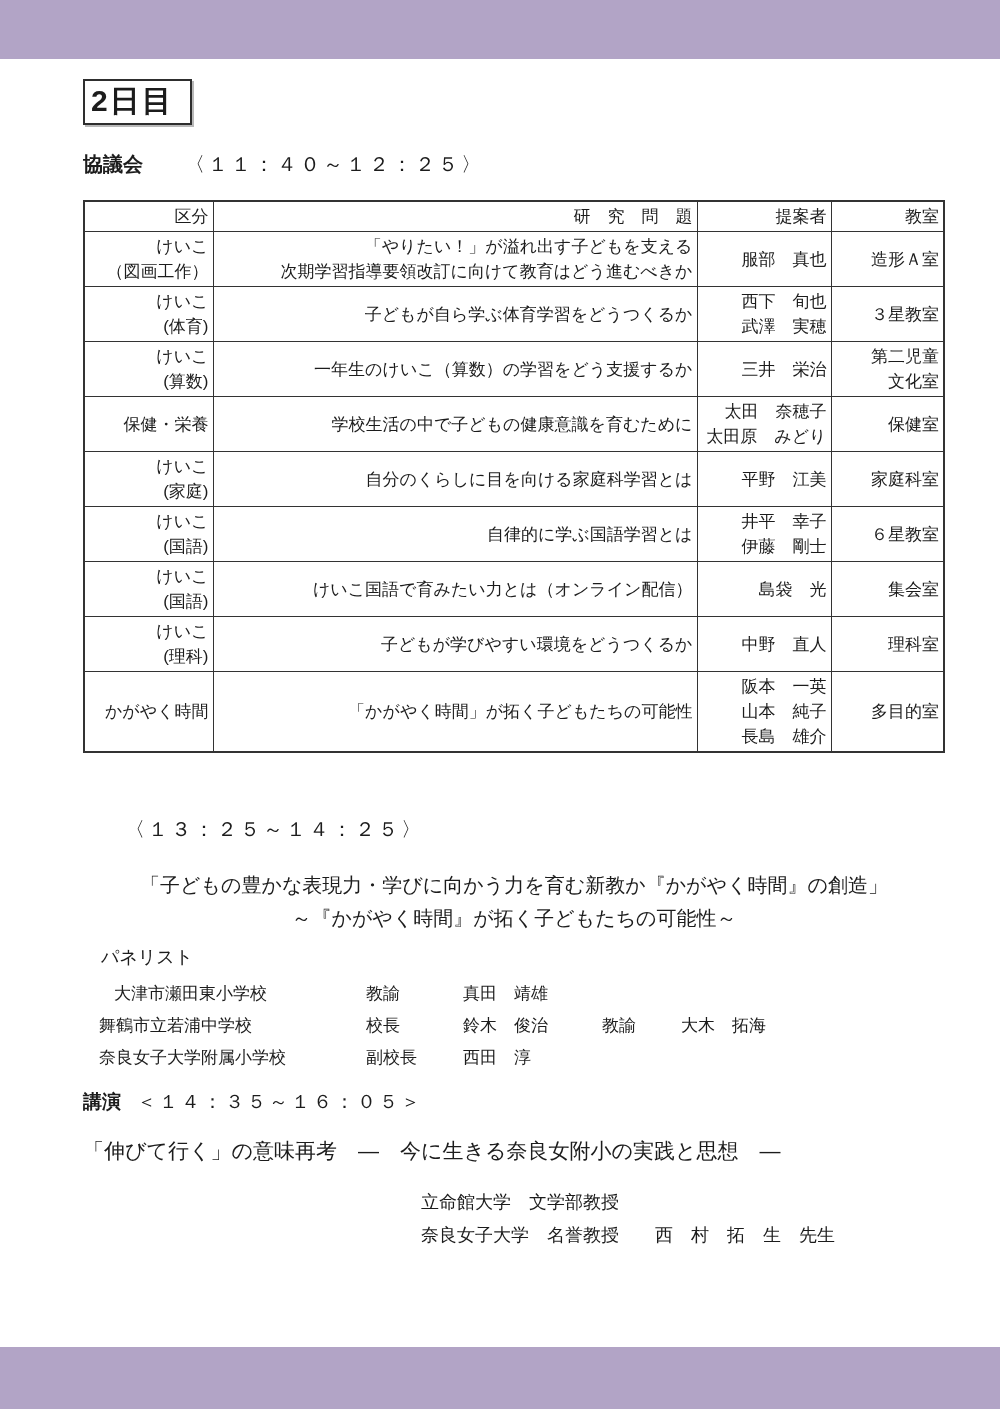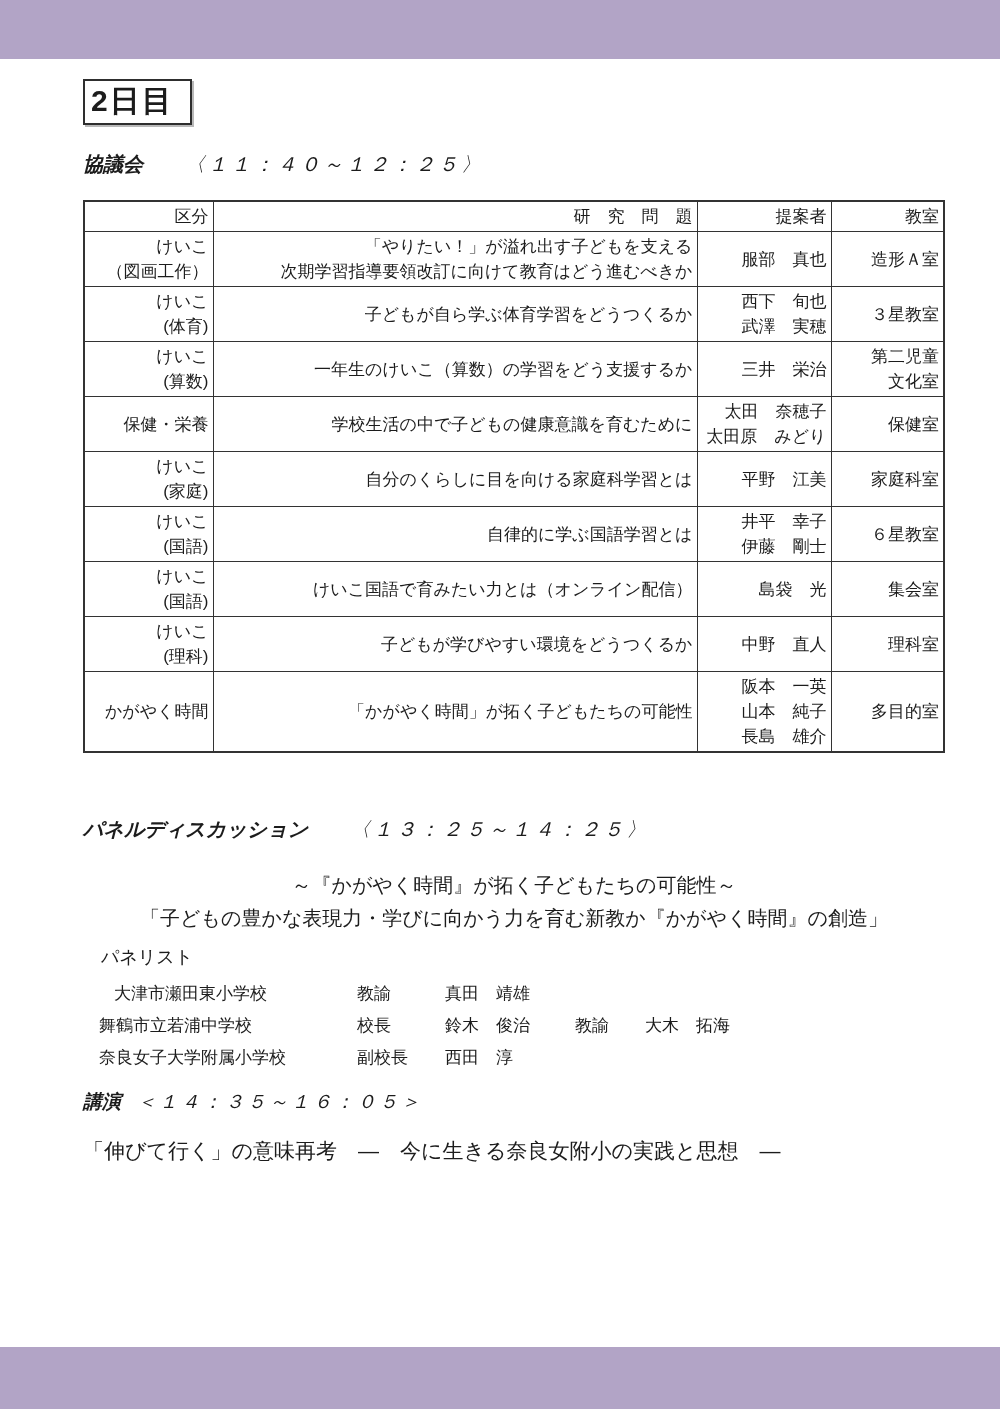--- a/index.html
+++ b/index.html
@@ -15,21 +15,21 @@
 
   .content { position:absolute; top:59px; left:83px; width:862px; }
 
   .day-box {
     display:inline-block; margin-top:20px;
     border:2px solid #2e2e2e; box-shadow:2px 2px 0 #b9b9b9;
     padding:1px 16px 3px 6px;
     font-size:30px; font-weight:bold; letter-spacing:2px; line-height:38px;
   }
 
-  .section-line { display:flex; align-items:baseline;font-style:italic; }
+  .section-line { display:flex; align-items:baseline; }
   .council-line { margin-top:26px; }
   .section-heading { font-size:20px; font-weight:bold; }
   .section-time { font-size:20px; margin-left:42px; letter-spacing:3px; }
 
   table.program {
     margin-top:22px; width:862px; border-collapse:collapse;
     table-layout:fixed; border:2.5px solid #333;
   }
   table.program td, table.program th {
     border:1.5px solid #333;
@@ -40,21 +40,21 @@
   table.program tr { height:54px; }
   table.program tr.hdr { height:29px; }
   table.program tr.tall { height:76px; }
   td.cat-left { text-align:left; padding-left:10px; }
   td.names-sm { font-size:14.5px; line-height:22px; }
 
   .panel-heading { margin-top:63px; }
   .panel-title { margin-top:26px; text-align:center; font-size:20px; line-height:33px; }
   .panelists-label { margin-top:10px; margin-left:18px; font-size:18px; line-height:24px; }
   .panelist-rows { margin-top:8px; margin-left:16px; }
-  .panelist-row { display:flex; height:32px; align-items:center; font-size:17px; }
+  .panelist-row { display:flex; height:32px; align-items:center; font-size:17px;gap:9px; }
   .panelist-row .p-school { width:258px; }
   .panelist-row.indent .p-school { padding-left:15px; width:243px; }
   .panelist-row .p-title { width:88px; }
   .panelist-row .p-name { width:130px; }
   .panelist-row .p-extra-title { width:70px; }
 
   .lecture-line { margin-top:16px; }
   .lecture-heading { font-size:19px; font-weight:bold; }
   .lecture-time { font-size:19px; margin-left:16px; letter-spacing:3px; }
   .lecture-title { margin-top:21px; font-size:21px; line-height:30px; }
@@ -153,27 +153,26 @@
       <td>「かがやく時間」が拓く子どもたちの可能性</td>
       <td>阪本　一英
 山本　純子
 長島　雄介</td>
       <td>多目的室</td>
     </tr>
   </tbody>
     </table>
 
   <div class="section-line panel-heading">
-    <span class="section-heading">パネルディスカッション</span>
     <span class="section-time">〈１３：２５～１４：２５〉</span>
   </div>
 
   <div class="panel-title">
+    <div>「子どもの豊かな表現力・学びに向かう力を育む新教か『かがやく時間』の創造」</div>
     <div>～『かがやく時間』が拓く子どもたちの可能性～</div>
-    <div>「子どもの豊かな表現力・学びに向かう力を育む新教か『かがやく時間』の創造」</div>
   </div>
 
   <div class="panelists-label">パネリスト</div>
 
   <div class="panelist-rows">
     <div class="panelist-row indent">
       <span class="p-school">大津市瀬田東小学校</span>
       <span class="p-title">教諭</span>
       <span class="p-name">真田　靖雄</span>
       <span class="p-extra-title"></span>
@@ -195,16 +194,20 @@
     </div>
   </div>
 
   <div class="section-line lecture-line">
     <span class="lecture-heading">講演</span>
     <span class="lecture-time">＜１４：３５～１６：０５＞</span>
   </div>
 
   <div class="lecture-title">「伸びて行く」の意味再考　―　今に生きる奈良女附小の実践と思想　―</div>
 
+  <div class="speaker-block">
+    <div>立命館大学　文学部教授</div>
+    <div>奈良女子大学　名誉教授　　西　村　拓　生　先生</div>
+  </div>
 
 </div>
 
 <div class="band band-bottom"></div>
 
 </body></html>

